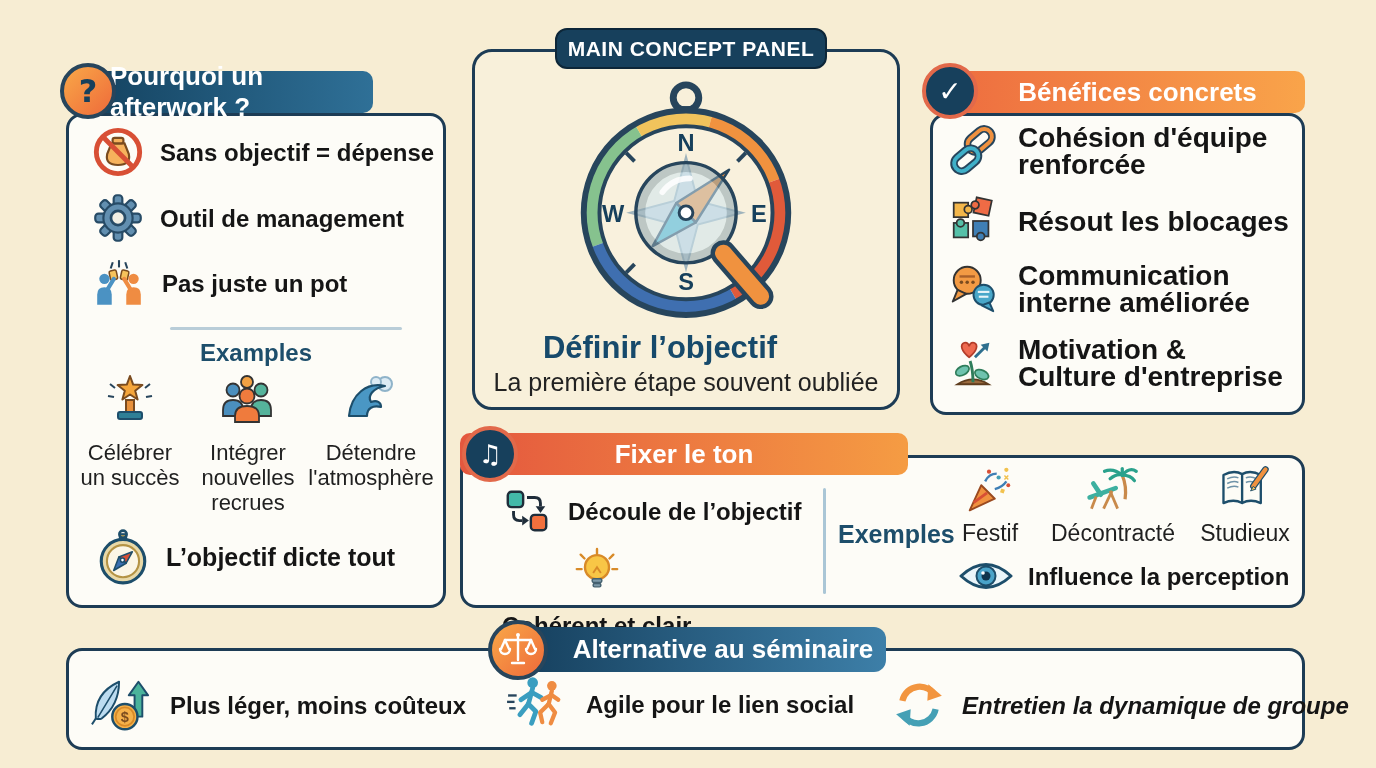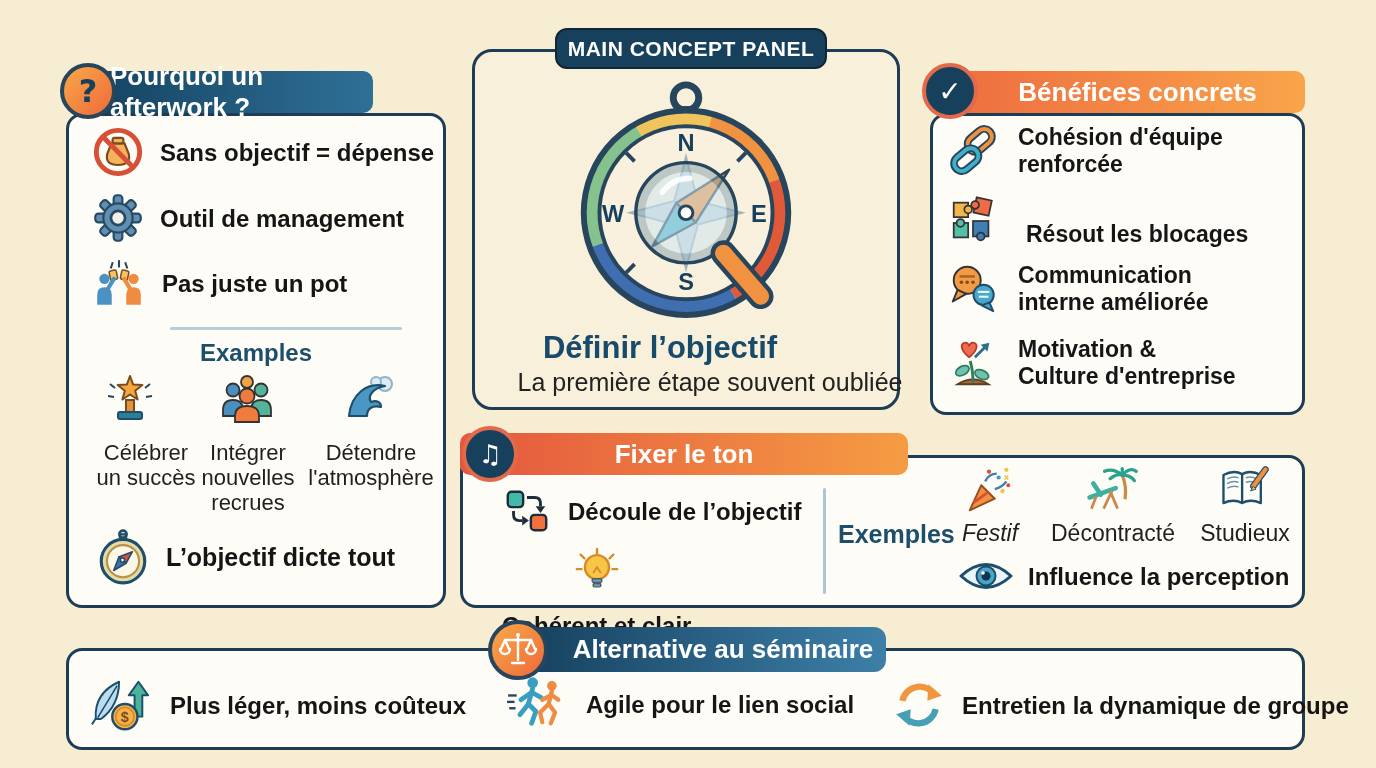--- a/index.html
+++ b/index.html
@@ -13,21 +13,21 @@
   .hdr-orange{background:linear-gradient(90deg,#ed6a3f,#f9a44a);}
   .hdr-red{background:linear-gradient(90deg,#e4573e,#f59c43);}
   .hdr-ic{position:absolute;border-radius:50%;display:flex;align-items:center;justify-content:center;z-index:6;box-sizing:border-box;}
   .ic-orangecircle{background:linear-gradient(135deg,#f9a848,#ee6a3a);border:4px solid #27455c;}
   .ic-navycircle{background:#17405c;border:4px solid #e2694a;color:#fff;}
   .qmark{color:#17405c;font-size:32px;font-weight:bold;font-family:"DejaVu Sans",sans-serif;}
   .glyph{font-family:"DejaVu Sans",sans-serif;font-weight:bold;}
   .tag{position:absolute;background:#17405c;border:2.5px solid #0d2638;border-radius:12px;color:#fff;
        display:flex;align-items:center;justify-content:center;font-weight:bold;font-size:21px;letter-spacing:.5px;z-index:5;}
   .row{position:absolute;display:flex;align-items:center;}
-  .lbl{font-weight:bold;font-size:23px;color:#151515;line-height:27px;white-space:pre-line;}
+  .lbl{font-weight:bold;font-size:28px;color:#151515;line-height:27px;white-space:pre-line;}
   .lbl-big{font-size:24px;}
   .sechead{position:absolute;font-weight:bold;font-size:24px;color:#1d4e6b;text-align:center;}
   .ex-lbl{position:absolute;transform:translateX(-50%);text-align:center;font-size:22px;color:#1f1f1f;
           line-height:25px;white-space:pre-line;}
   .divider-h{position:absolute;height:2.5px;background:#b9cdd8;border-radius:2px;}
   .divider-v{position:absolute;width:3px;background:#aac6d6;border-radius:2px;}
   .main-title{position:absolute;width:376px;text-align:center;font-weight:bold;font-size:31px;color:#174a6b;}
   .main-sub{position:absolute;width:428px;text-align:center;font-size:25px;color:#222;}
   .ic{display:block;}
   .abs{position:absolute;}
@@ -305,21 +305,21 @@
 
   <svg class="ic abs" style="left:102px;top:372px;" width="56" height="56">
       <use href="#sym-trophy"></use>
     </svg>
   <svg class="ic abs" style="left:219px;top:372px;" width="56" height="56">
       <use href="#sym-group"></use>
     </svg>
   <svg class="ic abs" style="left:343px;top:372px;" width="56" height="56">
       <use href="#sym-wave"></use>
     </svg>
-  <div class="ex-lbl" style="left:130px;top:440px;width:120px;margin-left:16px;">Célébrer
+  <div class="ex-lbl" style="left:130px;top:440px;width:120px;">Célébrer
 un succès</div>
   <div class="ex-lbl" style="left:371px;top:440px;width:136px;">Détendre
 l'atmosphère</div>
   <div class="ex-lbl" style="left:248px;top:440px;width:120px;">Intégrer
 nouvelles
 recrues</div>
 
   <div class="row" style="left:94px;top:528px;gap:14px;">
     <svg class="ic" width="58" height="58">
         <use href="#sym-compass-sm"></use>
@@ -356,38 +356,38 @@
     <polygon points="86.1,178.9 129.9,154.9 110.1,135.1" fill="#49b3c9" stroke="#27455c" stroke-width="2.5" stroke-linejoin="round"></polygon>
     <circle cx="120" cy="145" r="46" fill="#cfe6f0" opacity="0.55" stroke="#8da6b0" stroke-width="9"></circle>
     <circle cx="120" cy="145" r="51" fill="none" stroke="#27455c" stroke-width="3.5"></circle>
     <path d="M96 124 q10 -14 28 -14" fill="none" stroke="#ffffff" stroke-width="6" stroke-linecap="round" opacity="0.85"></path>
     <circle cx="120" cy="145" r="7" fill="#fff" stroke="#27455c" stroke-width="3"></circle>
     <line x1="158" y1="186" x2="196" y2="230" stroke="#27455c" stroke-width="26" stroke-linecap="round"></line>
     <line x1="158" y1="186" x2="196" y2="230" stroke="#f0923f" stroke-width="17" stroke-linecap="round"></line>
   </svg>
 
   <div class="main-title" style="left:472px;top:330px;">Définir l’objectif</div>
-  <div class="main-sub" style="left:472px;top:368px;padding-left:24px;">La première étape souvent oubliée</div>
+  <div class="main-sub" style="left:472px;top:368px;">La première étape souvent oubliée</div>
 
   <div class="panel" style="left:930px;top:113px;width:375px;height:302px;"></div>
   <div class="hdr hdr-orange" style="left:930px;top:71px;width:375px;padding-left:40px;">
     <span>Bénéfices concrets</span>
   </div>
   <div class="hdr-ic ic-navycircle" style="left:922px;top:63px;width:56px;height:56px;">
     <span class="glyph" style="font-size:28px;">✓</span>
   </div>
 
   <div class="row" style="left:946px;top:124px;gap:18px;">
     <svg class="ic" width="54" height="54">
         <use href="#sym-chain"></use>
       </svg>
     <span class="lbl">Cohésion d'équipe
 renforcée</span>
   </div>
-  <div class="row" style="left:946px;top:194px;gap:26px;align-items:flex-end;">
+  <div class="row" style="left:946px;top:194px;gap:18px;">
     <svg class="ic" width="54" height="54">
         <use href="#sym-puzzle"></use>
       </svg>
     <span class="lbl">Résout les blocages</span>
   </div>
   <div class="row" style="left:946px;top:262px;gap:18px;">
     <svg class="ic" width="54" height="54">
         <use href="#sym-chat"></use>
       </svg>
     <span class="lbl">Communication
@@ -427,21 +427,21 @@
 
   <svg class="ic abs" style="left:962px;top:464px;" width="54" height="54">
       <use href="#sym-party"></use>
     </svg>
   <svg class="ic abs" style="left:1084px;top:462px;" width="56" height="56">
       <use href="#sym-beach"></use>
     </svg>
   <svg class="ic abs" style="left:1216px;top:462px;" width="56" height="56">
       <use href="#sym-book"></use>
     </svg>
-  <div class="ex-lbl" style="left:990px;top:521px;width:110px;font-size:23px;font-style:italic;">Festif</div>
+  <div class="ex-lbl" style="left:990px;top:521px;width:110px;font-size:23px;">Festif</div>
   <div class="ex-lbl" style="left:1113px;top:521px;width:150px;font-size:23px;">Décontracté</div>
   <div class="ex-lbl" style="left:1245px;top:521px;width:120px;font-size:23px;">Studieux</div>
 
   <div class="row" style="left:958px;top:558px;gap:14px;">
     <svg class="ic" width="56" height="36">
         <use href="#sym-eye"></use>
       </svg>
     <span class="lbl lbl-big">Influence la perception</span>
   </div>
 
@@ -460,20 +460,20 @@
         <use href="#sym-feathermoney"></use>
       </svg>
     <span class="lbl lbl-big">Plus léger, moins coûteux</span>
   </div>
   <div class="row" style="left:506px;top:672px;gap:16px;">
     <svg class="ic" width="64" height="64">
         <use href="#sym-running"></use>
       </svg>
     <span class="lbl lbl-big">Agile pour le lien social</span>
   </div>
-  <div class="row" style="left:892px;top:678px;gap:16px;">
+  <div class="row" style="left:892px;top:678px;gap:16px;font-style:italic;">
     <svg class="ic" width="54" height="54">
         <use href="#sym-cycle"></use>
       </svg>
     <span class="lbl lbl-big">Entretien la dynamique de groupe</span>
   </div>
 
 </div>
 
 </body></html>

